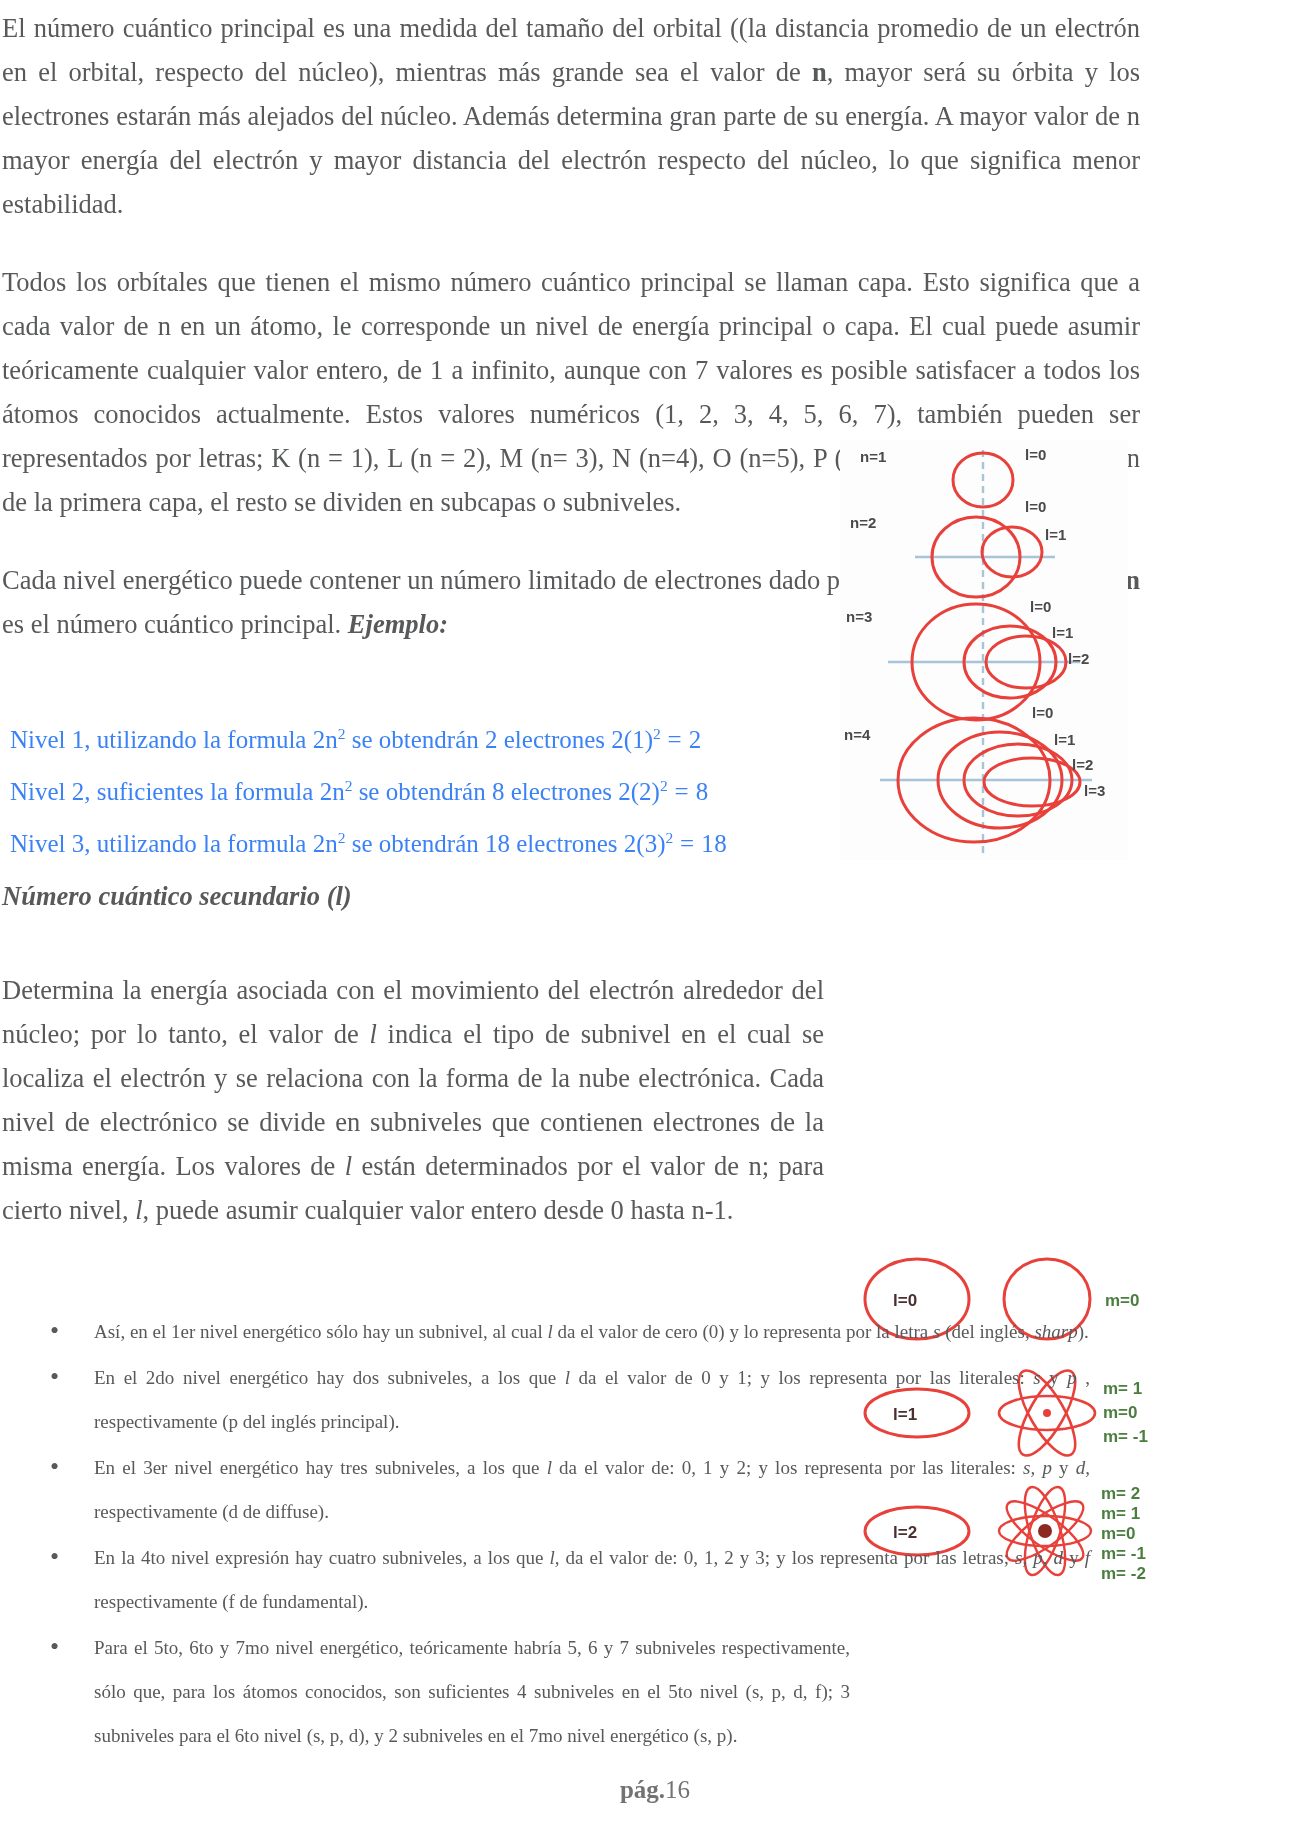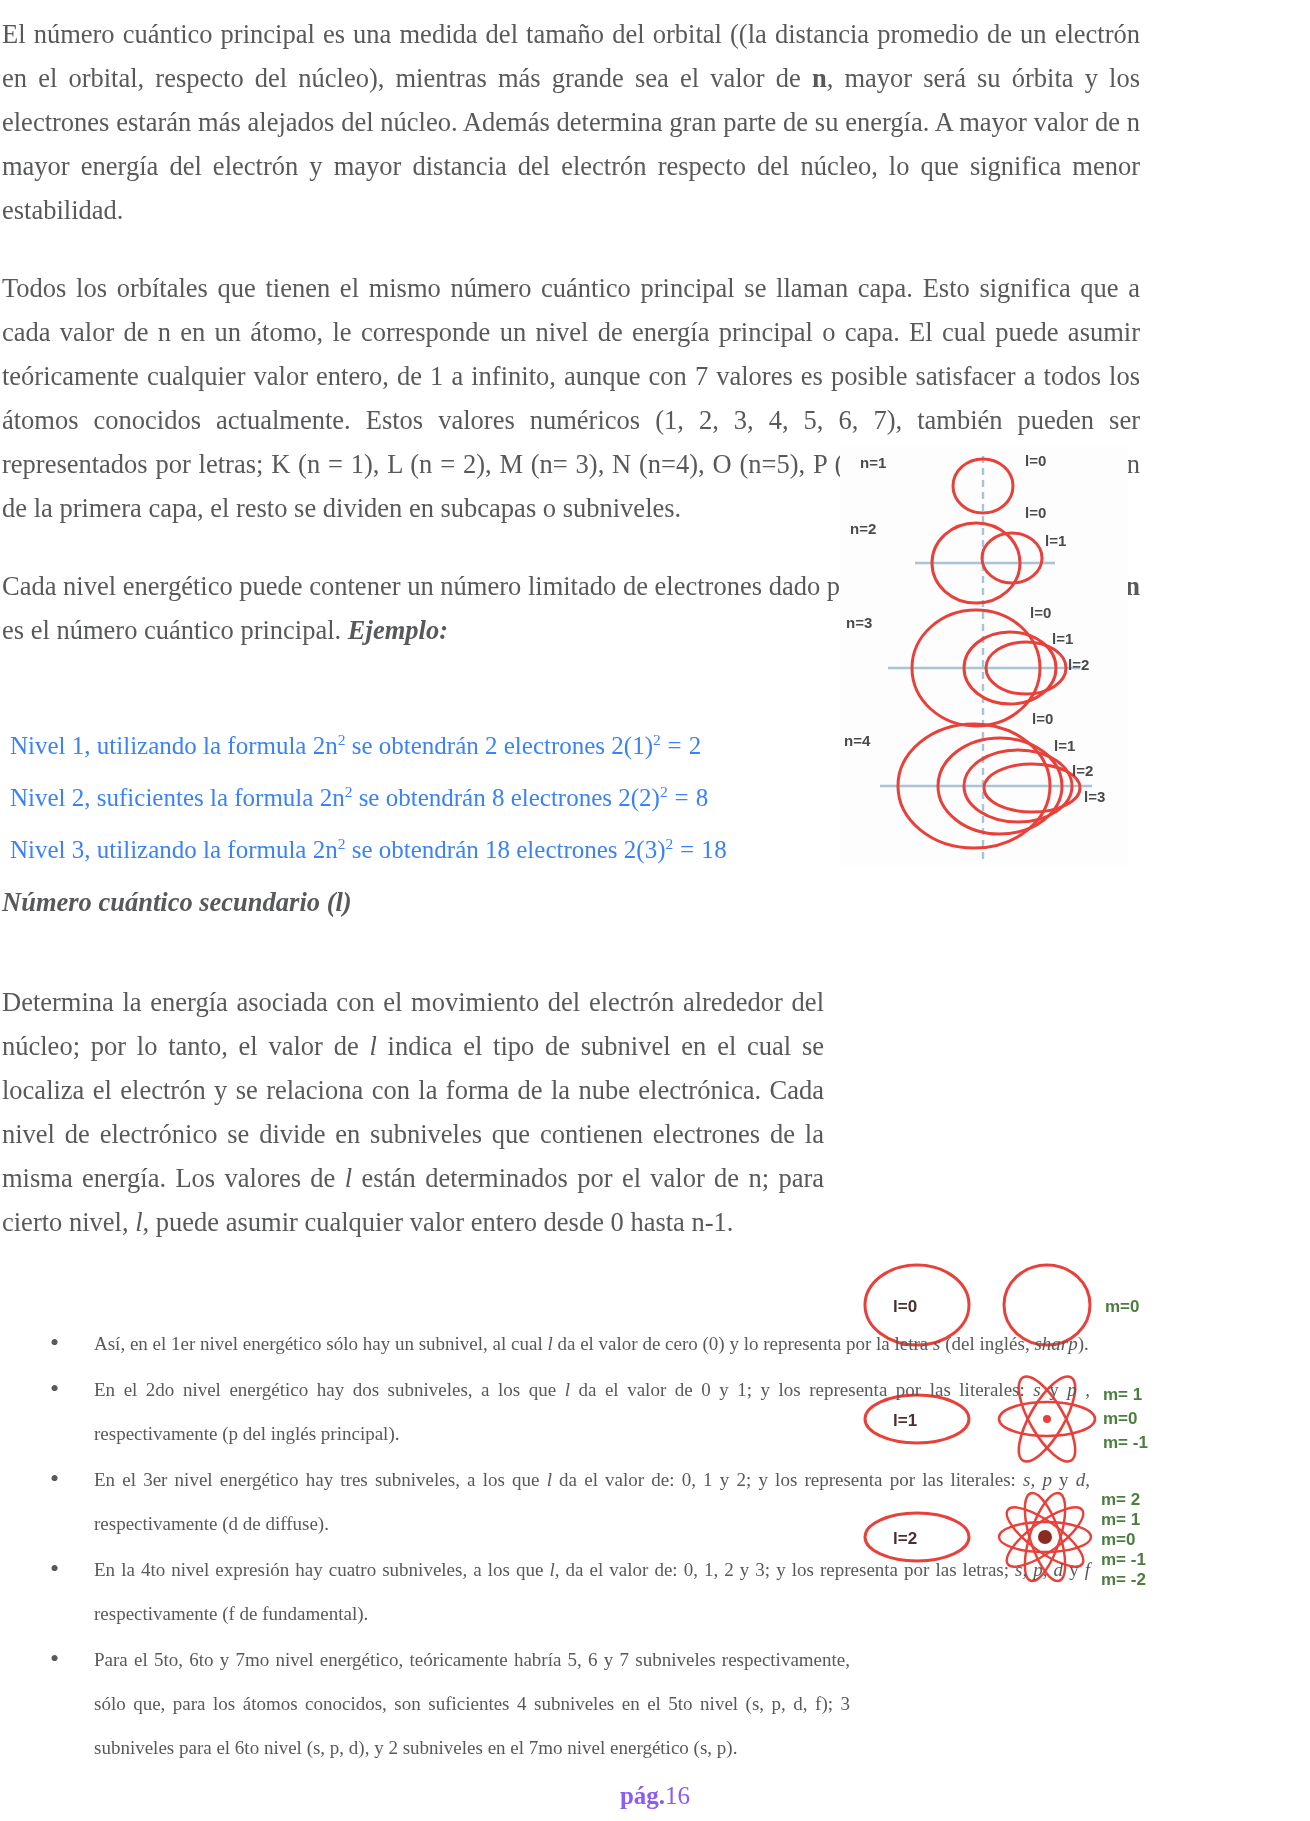--- a/index.html
+++ b/index.html
@@ -20,21 +20,21 @@
     padding: 0 170px 0 0;
   }
   .content {
     width: 1140px;
     padding-left: 2px;
   }
   p.body {
     font-size: 26.5px;
     line-height: 44px;
     text-align: justify;
-    margin: 12px 0 34px 0;
+    margin: 6px 0 34px 0;
     color: #58595b;
     letter-spacing: 0.0px;
   }
   .gap-sm { height: 30px; }
   .gap-md { height: 44px; }
 
   .formula-line {
     font-size: 25px;
     line-height: 44px;
     margin: 8px;
@@ -100,21 +100,21 @@
   }
   .fig-magnetic svg { display:block; }
 
   .footer {
     position: absolute;
     left: 0;
     top: 1770px;
     width: 1310px;
     text-align: center;
     font-size: 25px;
-    color: #8b5cf6;
+    color: #737373;
     font-family: "Liberation Serif", serif;
   }
   .footer b { font-weight: bold; }
 </style>
 </head>
 <body>
 
 <div class="page">
 
   <div class="fig-orbitals">

